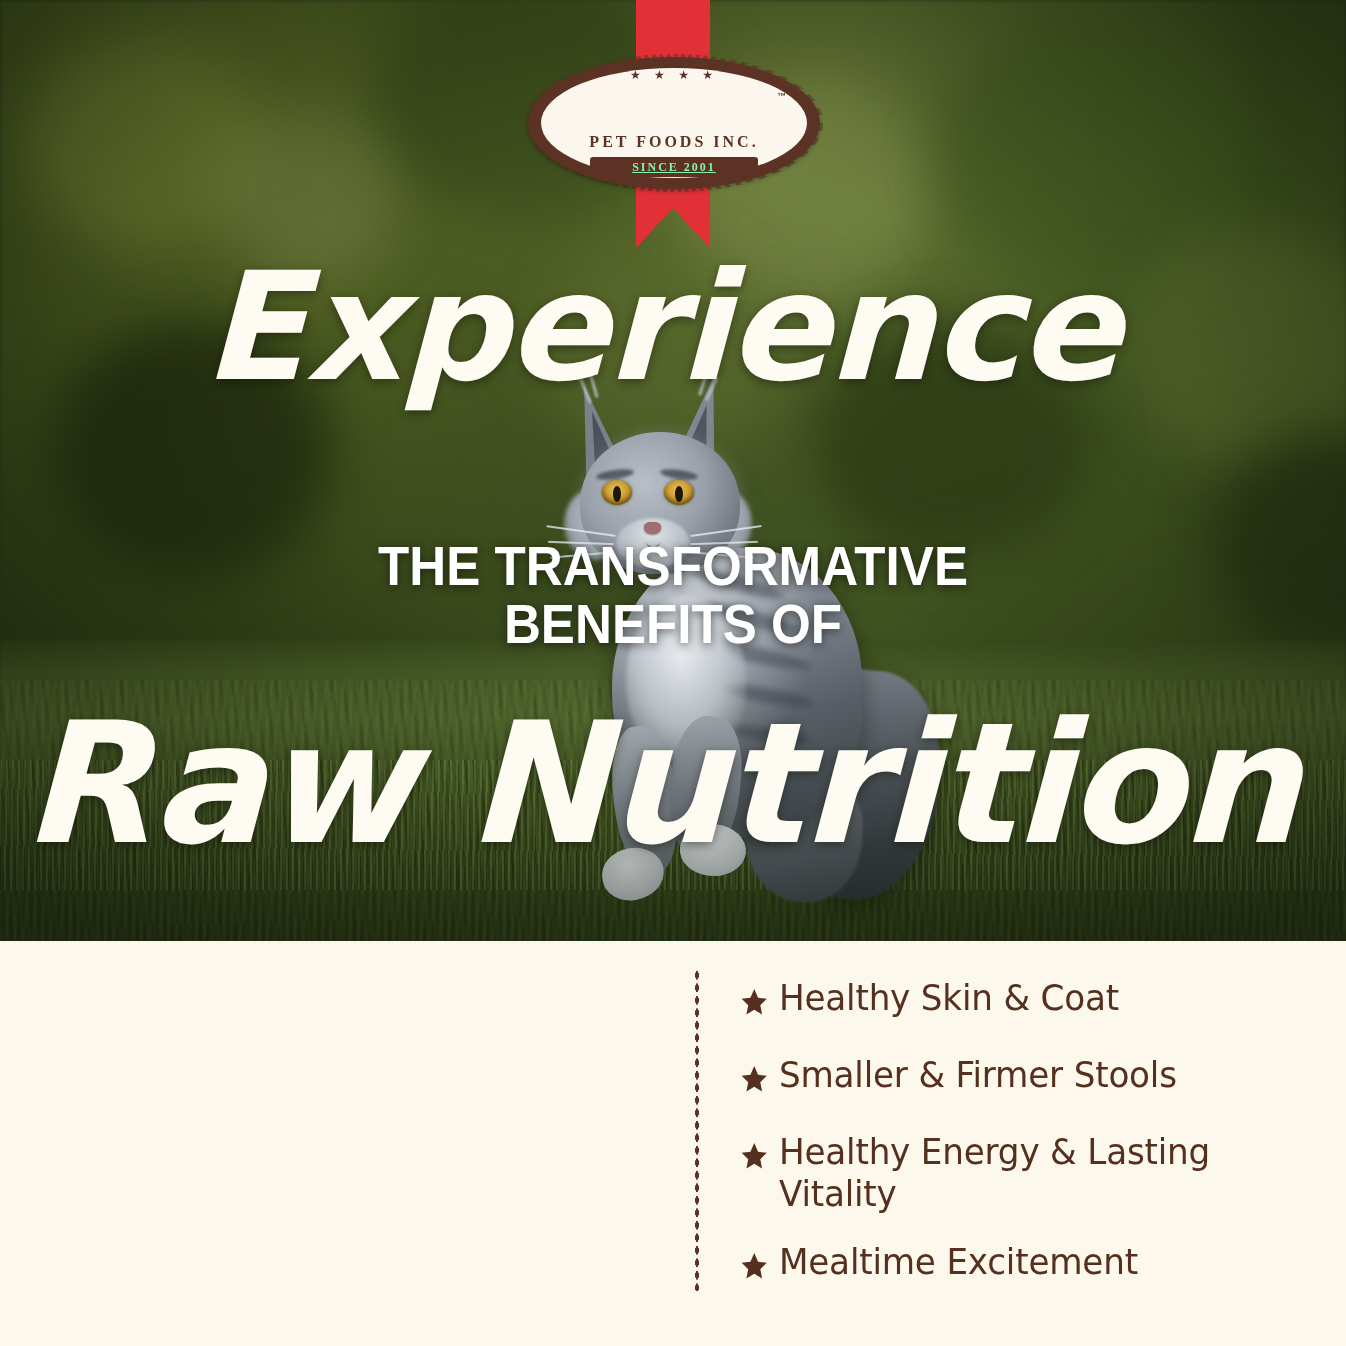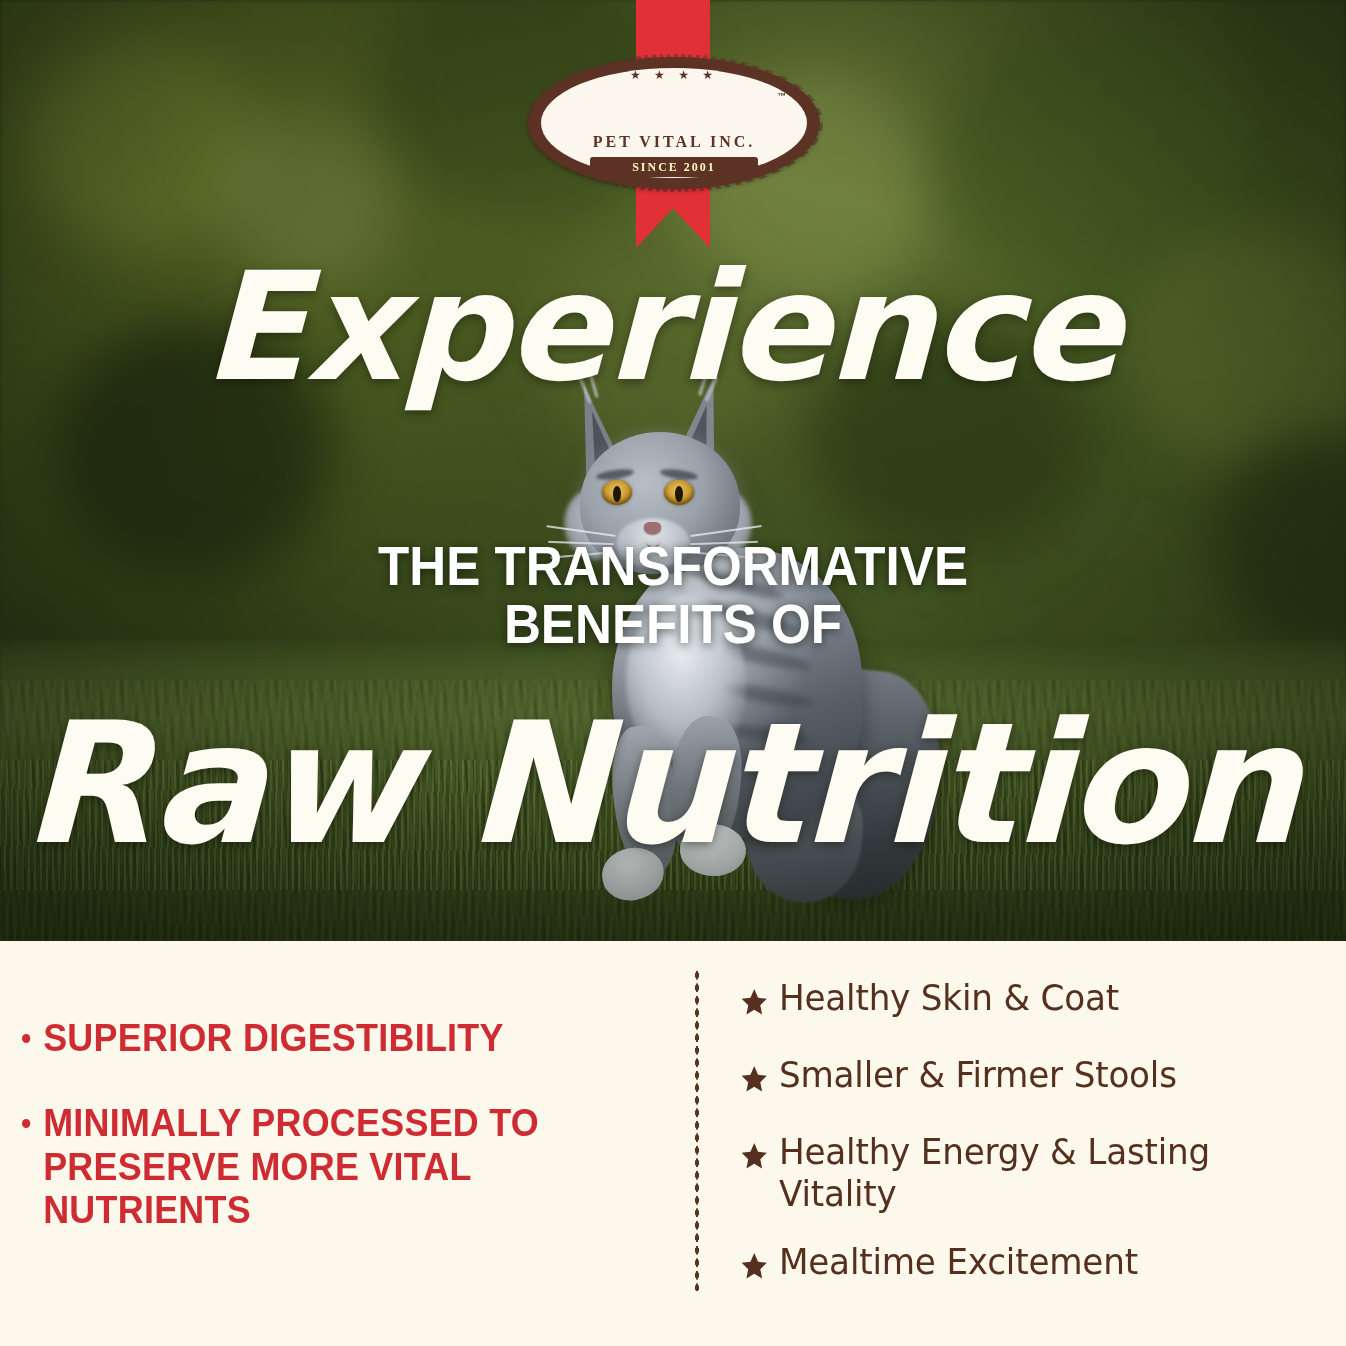--- a/index.html
+++ b/index.html
@@ -284,22 +284,22 @@
     font-family:"Liberation Serif", serif;
     font-weight:bold; font-size:16px; letter-spacing:3px; line-height:1;
   }
   .logo-band {
     position:absolute; left:62px; right:62px; top:100px; height:20px;
     background:#5C3225;
     border-radius:3px;
     display:flex; align-items:center; justify-content:center;
   }
   .logo-since {
-    color:#fef9c3; font-family:"Liberation Serif", serif;
-    font-weight:bold; font-size:12px; letter-spacing:2px; line-height:1;
+    color:#86efac; font-family:"Liberation Serif", serif;
+    font-weight:bold; font-size:12px; letter-spacing:2px; line-height:1;text-decoration:underline;
   }
 
   
   .script {
     position:absolute;
     color:#FDFBF2;
     font-family:"DejaVu Sans", sans-serif;
     font-weight:bold;
     font-style:italic;
     line-height:1;
@@ -464,48 +464,38 @@
     <div class="vignette"></div>
 
     <div id="ribbon"></div>
 
     <div id="logo">
       <div class="logo-rough"></div>
       <div class="logo-outer"></div>
       <div class="logo-inner"></div>
       <div class="logo-stars">★ ★ ★ ★</div>
       <div class="logo-tm">™</div>
-      <div class="logo-sub">PET VITAL INC.</div>
+      <div class="logo-sub">PET FOODS INC.</div>
       <div class="logo-band">
         <span class="logo-since">SINCE 2001</span>
       </div>
     </div>
 
     <div class="script" id="h-experience">Experience</div>
 
     <div id="h-sub">
       <div>THE TRANSFORMATIVE</div>
       <div>BENEFITS OF</div>
     </div>
 
     <div class="script" id="h-rawnutrition">Raw Nutrition</div>
   </div>
 
   <div id="bottom">
 
-    <div id="col-left">
-      <div class="red-item" id="red-1">
-        <span class="red-dot"></span>
-        <span>SUPERIOR DIGESTIBILITY</span>
-      </div>
-      <div class="red-item" id="red-2">
-        <span class="red-dot"></span>
-        <span>MINIMALLY PROCESSED TO PRESERVE MORE VITAL NUTRIENTS</span>
-      </div>
-    </div>
 
     <div id="divider"></div>
 
     <div id="col-right">
 
       <div class="brown-item" id="brown-1">
         <span class="star-ic">
           <svg viewBox="0 0 24 24" width="30" height="30" fill="currentColor" aria-hidden="true">
             <path d="M12 1.6l3.2 6.9 7.4.9-5.5 5.1 1.5 7.4-6.6-3.8-6.6 3.8 1.5-7.4L1.4 9.4l7.4-.9z"></path>
           </svg>

